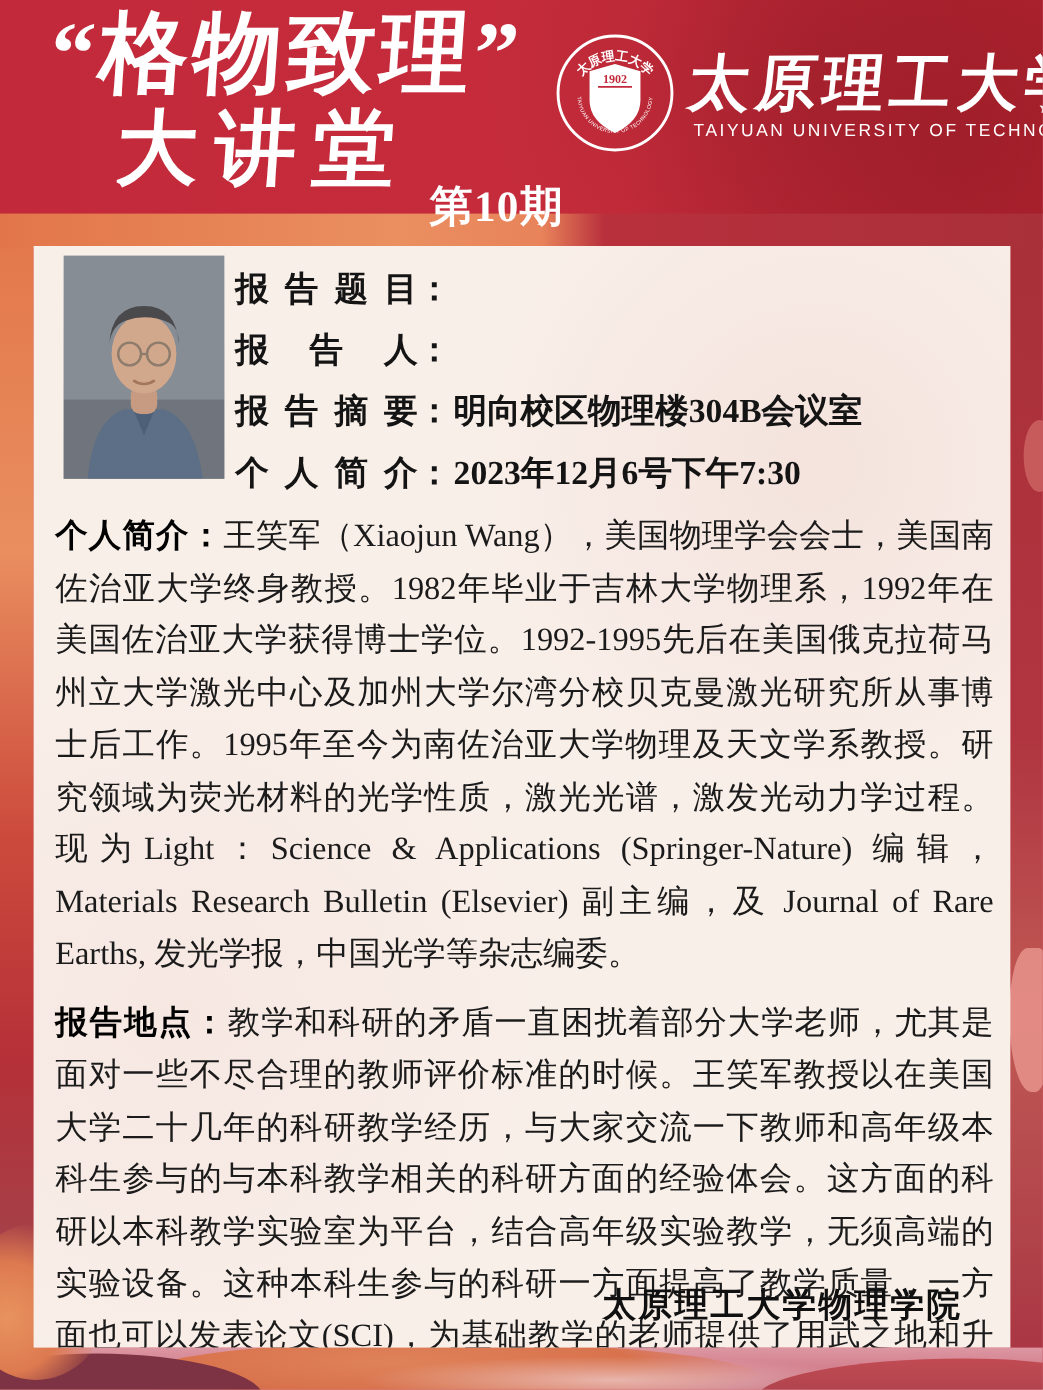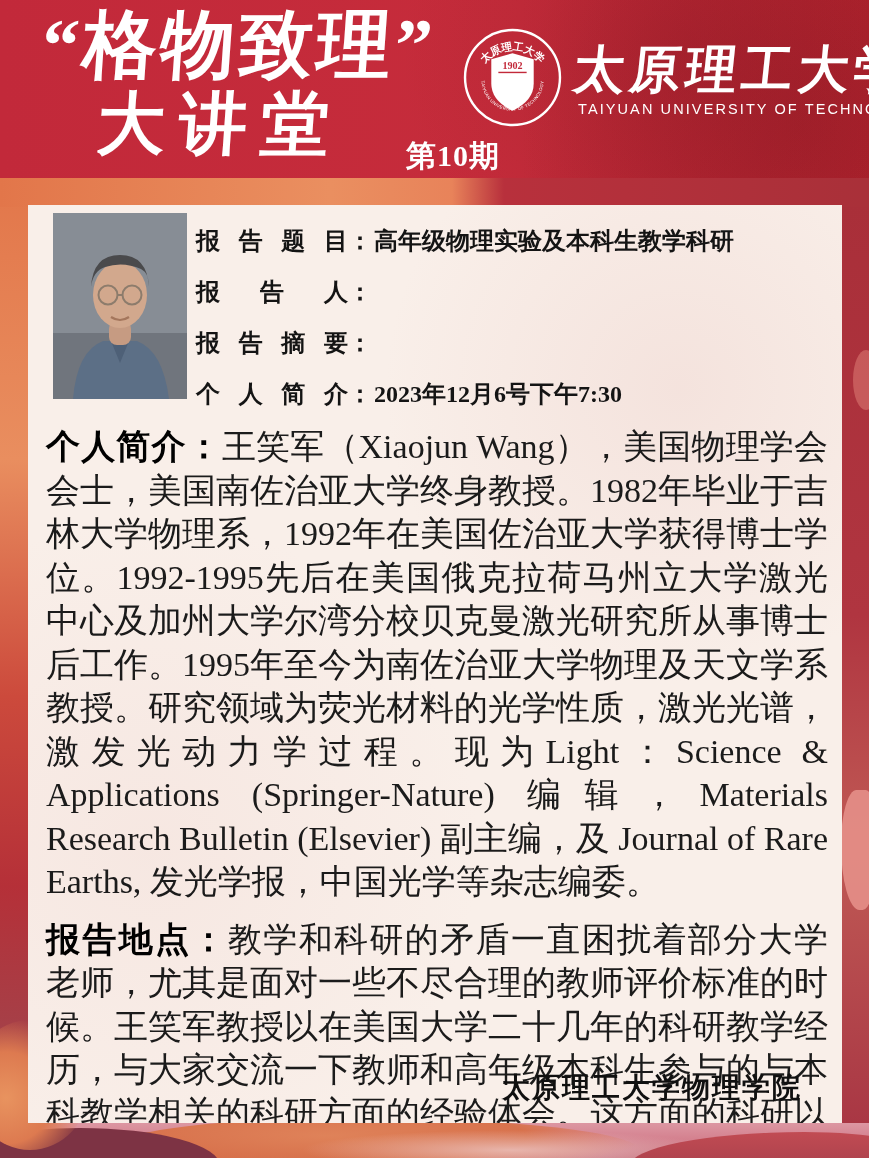--- a/index.html
+++ b/index.html
@@ -33,43 +33,43 @@
   
   .header{position:absolute;left:0;top:0;width:869px;height:178px;
     background:
       radial-gradient(circle at 78% 30%,rgba(120,20,30,.25) 0%,transparent 40%),
       radial-gradient(circle at 92% 70%,rgba(120,20,30,.3) 0%,transparent 35%),
       linear-gradient(90deg,#c2293a 0%,#c62c3b 60%,#b5242f 100%);}
   .title-line1{position:absolute;left:14px;top:2px;width:450px;text-align:center;color:#ffffff;
     font-size:74px;font-weight:700;transform:skewX(-4deg);letter-spacing:4px;line-height:86px;}
   .title-line2{position:absolute;left:70px;top:84px;width:300px;text-align:center;color:#ffffff;
     font-size:68px;font-weight:700;transform:skewX(-4deg);letter-spacing:14px;line-height:80px;}
-  .issue{position:absolute;left:358px;top:136px;color:#ffffff;font-size:30px;font-weight:700;letter-spacing:1px;margin-left:48px;}
+  .issue{position:absolute;left:358px;top:148px;color:#ffffff;font-size:36px;font-weight:700;letter-spacing:1px;}
   .seal{position:absolute;left:462px;top:27px;width:101px;height:101px;}
   .uni-cn{position:absolute;left:574px;top:36px;width:290px;color:#ffffff;font-size:51px;font-weight:700;
     letter-spacing:5px;transform:skewX(-6deg);white-space:nowrap;}
   .uni-en{position:absolute;left:578px;top:101px;color:#ffffff;font-size:14.5px;letter-spacing:2.1px;
     font-family:"Liberation Sans","DejaVu Sans",sans-serif;white-space:nowrap;}
 
   
   .card{position:absolute;left:28px;top:205px;width:814px;height:918px;background:#f9efe9;overflow:hidden;
     background-image:
       radial-gradient(circle at 80% 20%,rgba(230,190,185,.25) 0%,transparent 30%),
       radial-gradient(circle at 15% 70%,rgba(235,200,195,.2) 0%,transparent 35%);}
   .info-section{position:relative;height:210px;}
   .photo{position:absolute;left:25px;top:8px;width:134px;height:186px;overflow:hidden;
     background:linear-gradient(180deg,#9aa0a8 0%,#83888f 55%,#6e737b 100%);}
   .photo svg{display:block;}
   .info-rows{margin-left:168px;padding-top:10px;}
-  .info-row{display:flex;align-items:center;height:51px;font-size:24px;font-weight:700;color:#141414;}
+  .info-row{display:flex;align-items:center;height:51px;font-size:28px;font-weight:700;color:#141414;}
   .info-label{display:inline-block;width:152px;text-align:justify;text-align-last:justify;}
   .info-colon{display:inline-block;}
   .info-value{display:inline-block;margin-left:2px;white-space:nowrap;}
 
-  .para{margin:10px 14px 0 18px;font-size:34px;line-height:43.5px;color:#1b1b1b;text-align:justify;}
+  .para{margin:10px 14px 0 18px;font-size:27px;line-height:43.5px;color:#1b1b1b;text-align:justify;}
   .para.abstract{margin-top:14px;}
   .para-label{font-weight:700;color:#000;font-family:"Liberation Sans","DejaVu Sans",sans-serif;
     letter-spacing:1px;}
   .footer-org{position:absolute;right:40px;bottom:16px;font-size:28px;font-weight:700;color:#101010;
     letter-spacing:2px;}
 </style>
 </head>
 <body>
 
 <div class="poster">
@@ -128,29 +128,29 @@
           <circle cx="55" cy="82" r="9.5" fill="none" stroke="#8d7c6c" stroke-width="2"></circle>
           <circle cx="79" cy="82" r="9.5" fill="none" stroke="#8d7c6c" stroke-width="2"></circle>
           <line x1="64.5" y1="82" x2="69.5" y2="82" stroke="#8d7c6c" stroke-width="2"></line>
           <path d="M58,104 Q67,110 76,104" stroke="#a4765c" stroke-width="2.2" fill="none"></path>
         </svg>
       </div>
       <div class="info-rows">
         <div class="info-row">
           <span class="info-label">报告题目</span>
             <span class="info-colon">：</span>
-            <span class="info-value">高年级物理实验及本科生教学科研</span>
         </div>
         <div class="info-row">
           <span class="info-label">报告人</span>
             <span class="info-colon">：</span>
         </div>
         <div class="info-row">
           <span class="info-label">报告摘要</span>
             <span class="info-colon">：</span>
+            <span class="info-value">明向校区物理楼304B会议室</span>
         </div>
         <div class="info-row">
           <span class="info-label">个人简介</span>
             <span class="info-colon">：</span>
             <span class="info-value">2023年12月6号下午7:30</span>
         </div>
       </div>
     </div>
 
     <p class="para"><span class="para-label">个人简介：</span><span>王笑军（Xiaojun Wang），美国物理学会会士，美国南佐治亚大学终身教授。1982年毕业于吉林大学物理系，1992年在美国佐治亚大学获得博士学位。1992-1995先后在美国俄克拉荷马州立大学激光中心及加州大学尔湾分校贝克曼激光研究所从事博士后工作。1995年至今为南佐治亚大学物理及天文学系教授。研究领域为荧光材料的光学性质，激光光谱，激发光动力学过程。现为Light：Science &amp; Applications (Springer-Nature) 编辑，Materials Research Bulletin (Elsevier) 副主编，及 Journal of Rare Earths, 发光学报，中国光学等杂志编委。</span></p>

